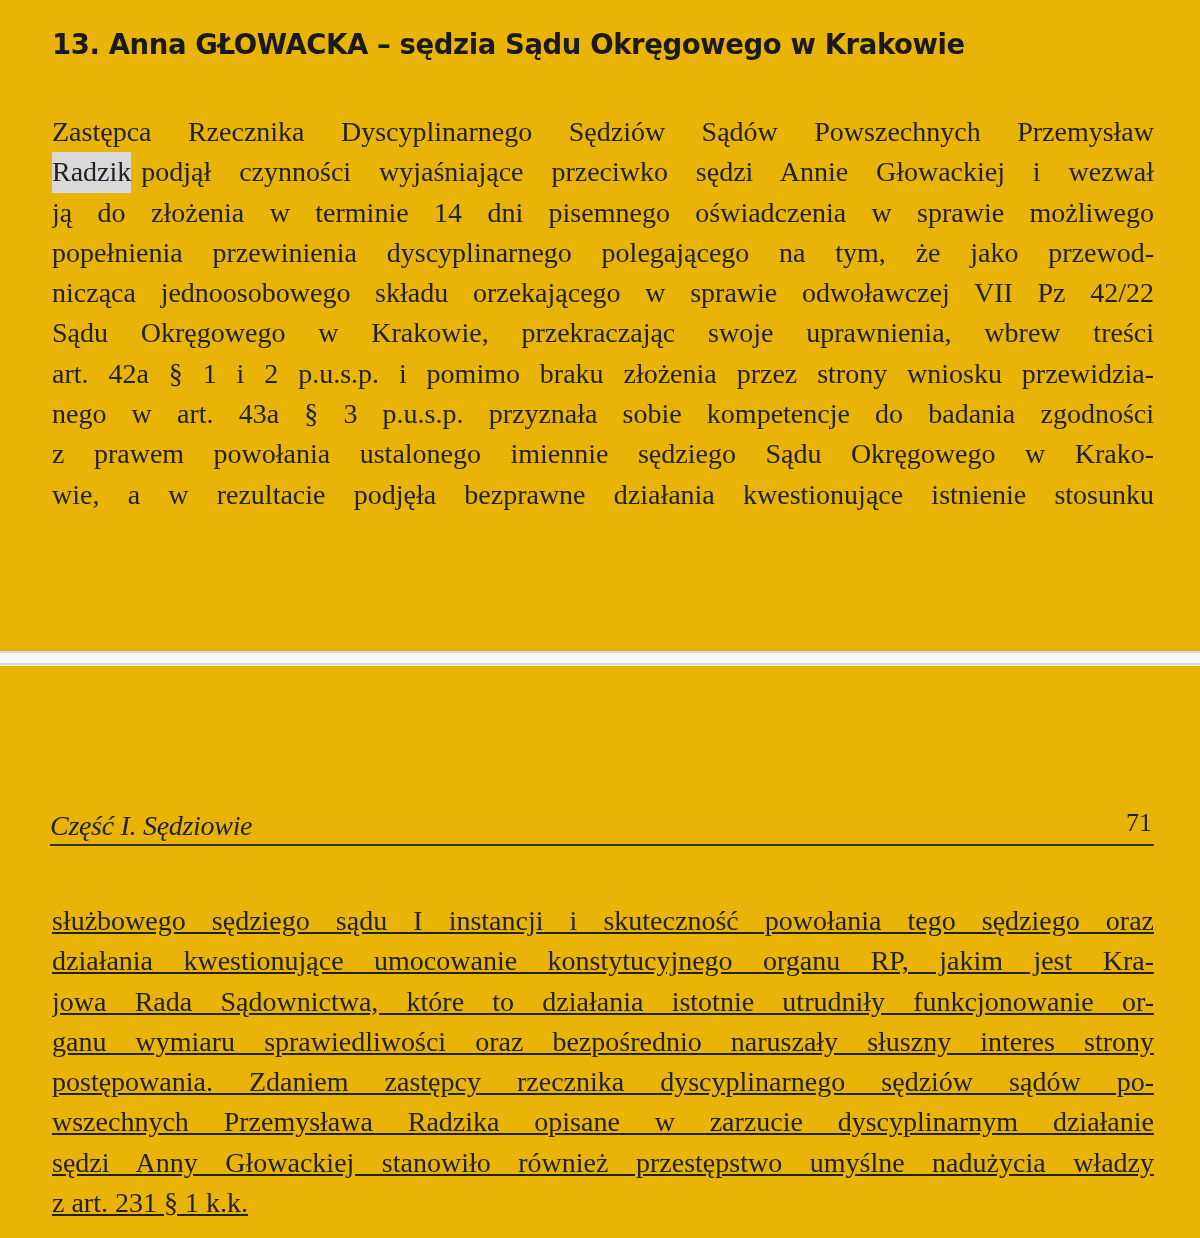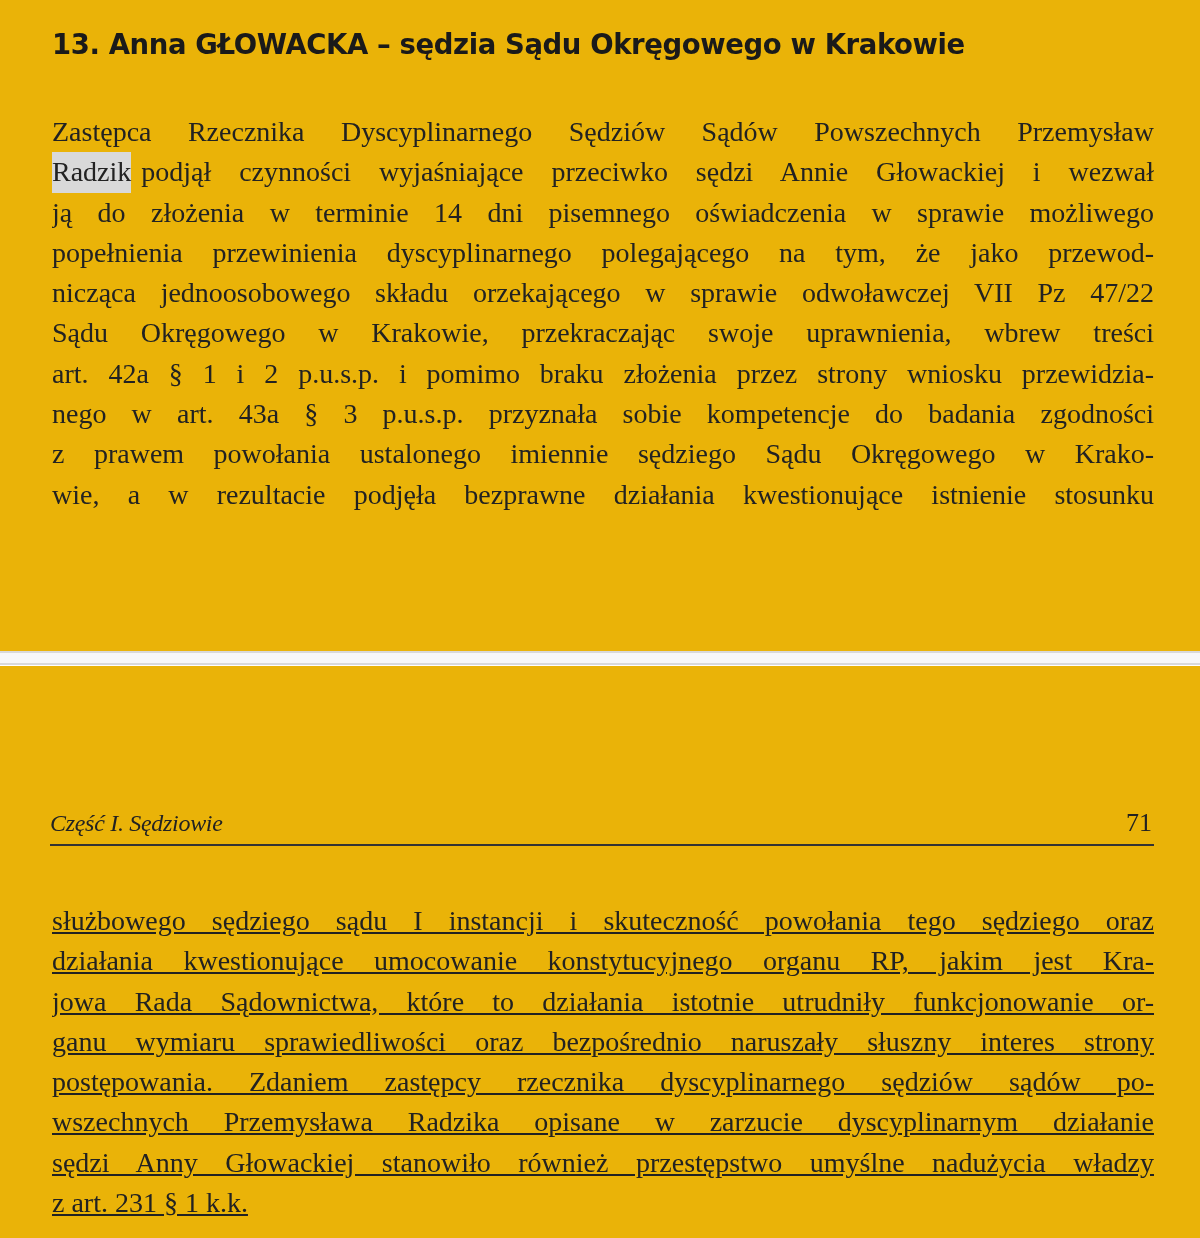--- a/index.html
+++ b/index.html
@@ -96,21 +96,21 @@
       width: 1104px;
       height: 40px;
       border-bottom: 2.5px solid #333333;
       box-sizing: border-box;
     }
     .running-head .section {
       position: absolute;
       left: 0;
       top: 4px;
       font-style: italic;
-      font-size: 24px;
+      font-size: 28px;
       color: #222222;
       letter-spacing: -0.3px;
     }
     .running-head .page-num {
       position: absolute;
       right: 2px;
       top: 2px;
       font-size: 26px;
       color: #222222;
       font-weight: normal;
@@ -125,21 +125,21 @@
   <div class="heading">13. Anna GŁOWACKA – sędzia Sądu Okręgowego w Krakowie</div>
 
   <div class="text-block top-text">
     <span class="line">Zastępca Rzecznika Dyscyplinarnego Sędziów Sądów Powszechnych Przemysław</span>
     <span class="line" style="display: flex; justify-content: space-between; gap: 10px;">
         <span class="highlight">Radzik</span> 
         <span style="flex: 1 1 0%; text-align: justify; text-align-last: justify;">podjął czynności wyjaśniające przeciwko sędzi Annie Głowackiej i wezwał</span>
       </span>
     <span class="line">ją do złożenia w terminie 14 dni pisemnego oświadczenia w sprawie możliwego</span>
     <span class="line">popełnienia przewinienia dyscyplinarnego polegającego na tym, że jako przewod-</span>
-    <span class="line">nicząca jednoosobowego składu orzekającego w sprawie odwoławczej VII Pz 47/22</span>
+    <span class="line">nicząca jednoosobowego składu orzekającego w sprawie odwoławczej VII Pz 42/22</span>
     <span class="line">Sądu Okręgowego w Krakowie, przekraczając swoje uprawnienia, wbrew treści</span>
     <span class="line">art. 42a § 1 i 2 p.u.s.p. i pomimo braku złożenia przez strony wniosku przewidzia-</span>
     <span class="line">nego w art. 43a § 3 p.u.s.p. przyznała sobie kompetencje do badania zgodności</span>
     <span class="line">z prawem powołania ustalonego imiennie sędziego Sądu Okręgowego w Krako-</span>
     <span class="line">wie, a w rezultacie podjęła bezprawne działania kwestionujące istnienie stosunku</span>
   </div>
 </div>
 
 <div class="page-gap"></div>
 

